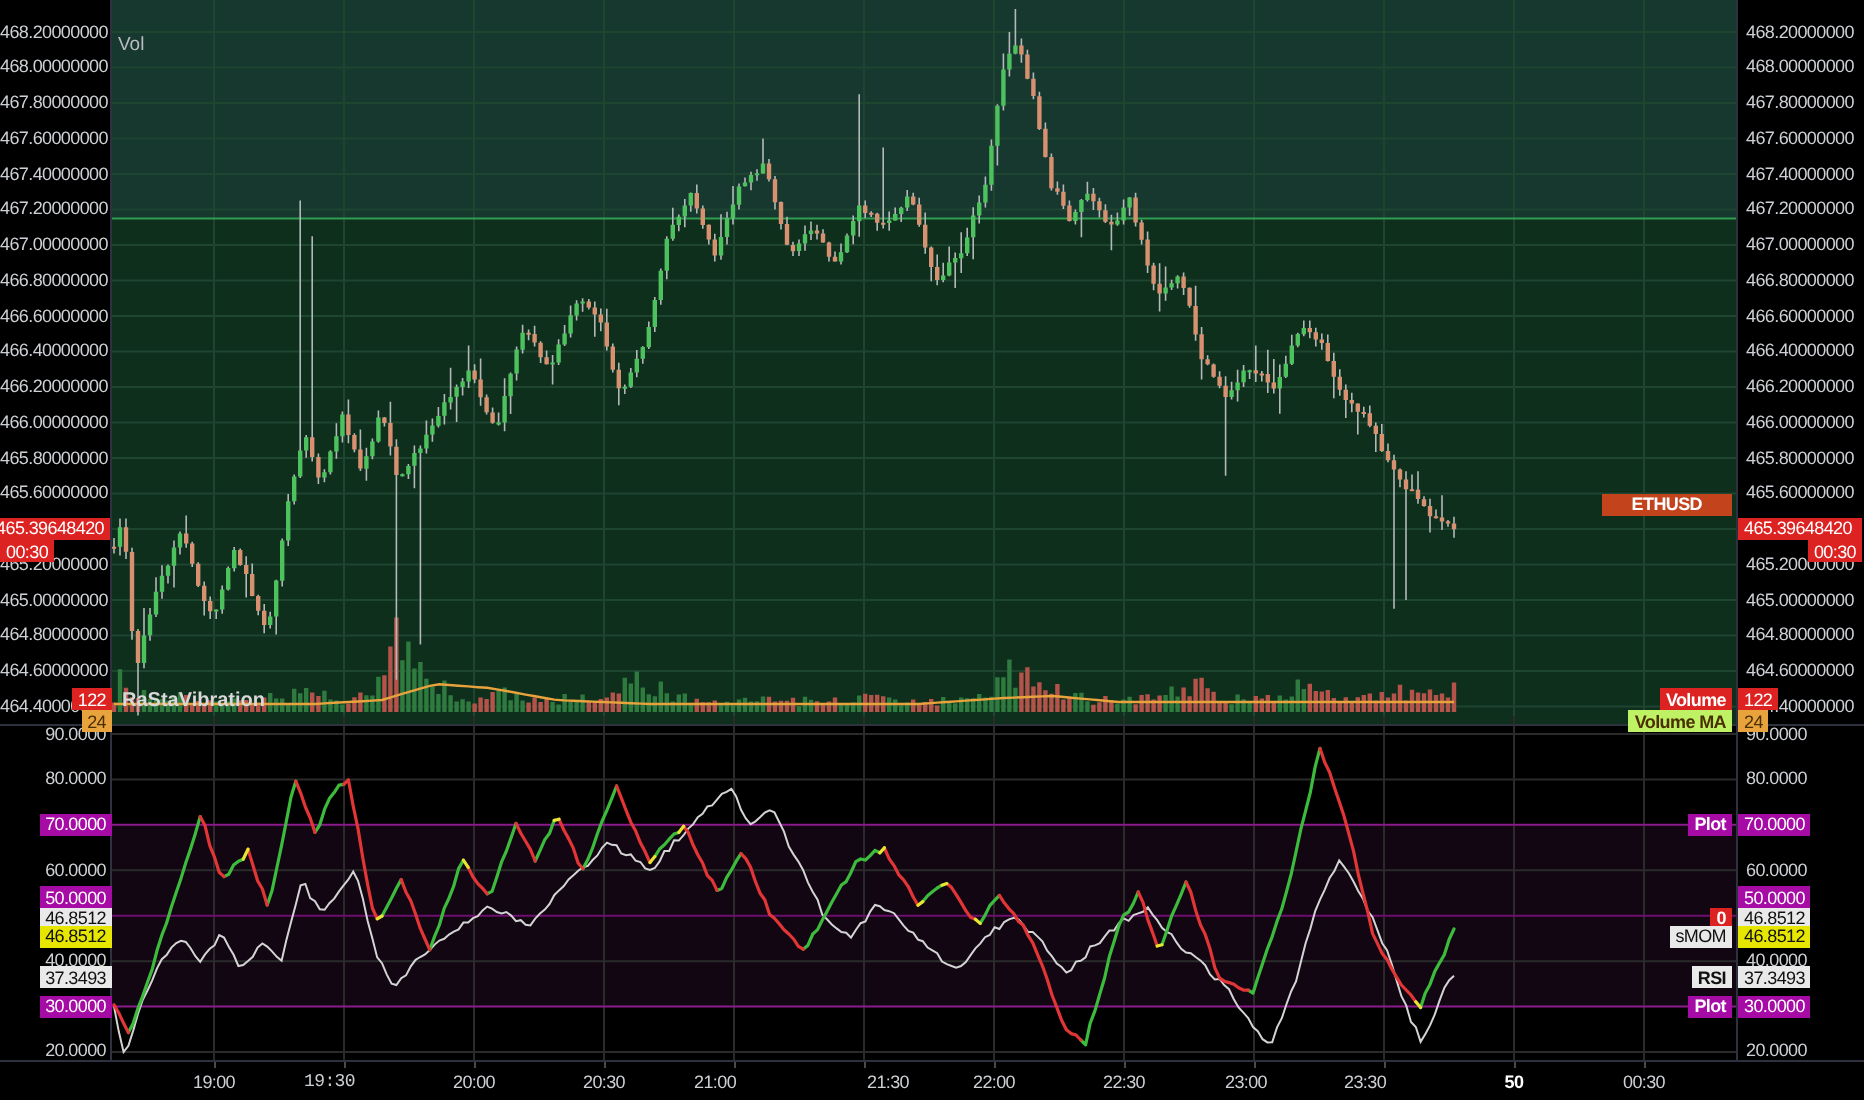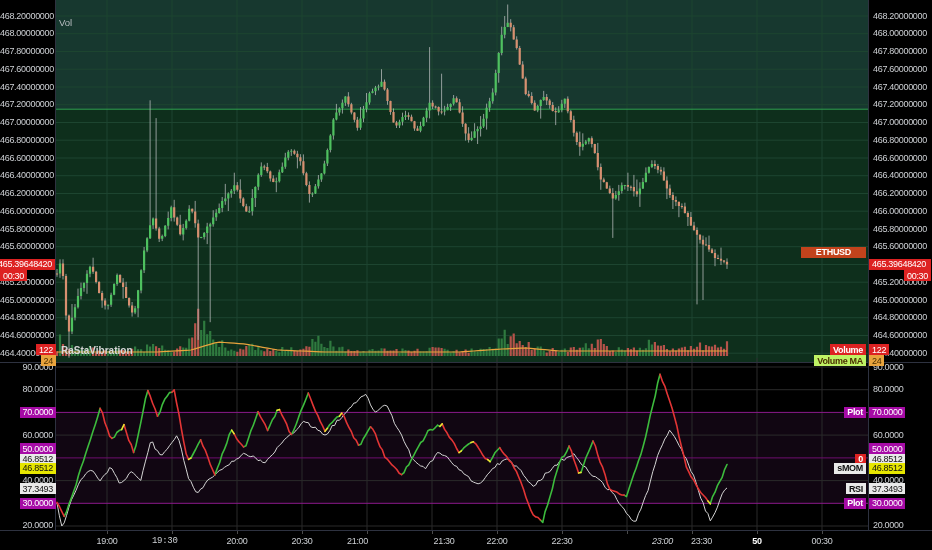--- a/index.html
+++ b/index.html
@@ -156,23 +156,23 @@
     <div class="lbl" style="position: absolute; left: 282px; top: 536px; width: 40px; text-align: center;">20:30</div>
     <div style="position: absolute; left: 302px; top: 531px; width: 1px; height: 3px; background: rgb(74, 74, 74); z-index: 6;"></div>
     <div class="lbl" style="position: absolute; left: 347px; top: 536px; width: 40px; ">21:00</div>
     <div style="position: absolute; left: 367px; top: 531px; width: 1px; height: 3px; background: rgb(74, 74, 74); z-index: 6;"></div>
     <div class="lbl" style="position: absolute; left: 424px; top: 536px; width: 40px; text-align: center;">21:30</div>
     <div style="position: absolute; left: 432px; top: 531px; width: 1px; height: 3px; background: rgb(74, 74, 74); z-index: 6;"></div>
     <div class="lbl" style="position: absolute; left: 477px; top: 536px; width: 40px; text-align: center;">22:00</div>
     <div style="position: absolute; left: 497px; top: 531px; width: 1px; height: 3px; background: rgb(74, 74, 74); z-index: 6;"></div>
     <div class="lbl" style="position: absolute; left: 542px; top: 536px; width: 40px; text-align: center;">22:30</div>
     <div style="position: absolute; left: 562px; top: 531px; width: 1px; height: 3px; background: rgb(74, 74, 74); z-index: 6;"></div>
-    <div class="lbl" style="position: absolute; left: 633px; top: 536px; width: 40px; text-align: right; font-style: italic;">23:00</div>
+    <div class="lbl" style="position: absolute; left: 603px; top: 536px; width: 40px; text-align: center;">23:00</div>
     <div style="position: absolute; left: 627px; top: 531px; width: 1px; height: 3px; background: rgb(74, 74, 74); z-index: 6;"></div>
-    <div class="lbl" style="position: absolute; left: 672px; top: 536px; width: 40px; text-align: right;">23:30</div>
+    <div class="lbl" style="position: absolute; left: 672px; top: 536px; width: 40px; text-align: left;">23:30</div>
     <div style="position: absolute; left: 692px; top: 531px; width: 1px; height: 3px; background: rgb(74, 74, 74); z-index: 6;"></div>
     <div class="lbl" style="position: absolute; left: 737px; top: 536px; width: 40px; text-align: center; font-weight: bold; color: rgb(255, 255, 255);">50</div>
     <div style="position: absolute; left: 757px; top: 531px; width: 1px; height: 3px; background: rgb(74, 74, 74); z-index: 6;"></div>
     <div class="lbl" style="position: absolute; left: 802px; top: 536px; width: 40px; text-align: center;">00:30</div>
     <div style="position: absolute; left: 822px; top: 531px; width: 1px; height: 3px; background: rgb(74, 74, 74); z-index: 6;"></div>
     <div style="position: absolute; z-index: 8; height: 11px; display: flex; align-items: center; font-size: 9px; letter-spacing: -0.3px; padding: 0px 15px; white-space: nowrap; color: rgb(255, 255, 255); right: 66px; top: 246.812px; font-weight: bold; background: rgb(194, 67, 28);">ETHUSD</div>
     <div style="position: absolute; z-index: 8; height: 11px; display: flex; align-items: center; font-size: 9px; letter-spacing: -0.3px; padding: 0px 3px; white-space: nowrap; background: rgb(221, 34, 34); color: rgb(255, 255, 255); left: 0px; top: 258.812px; width: 55px; justify-content: flex-end;">465.39648420</div>
     <div style="position: absolute; z-index: 8; height: 11px; display: flex; align-items: center; font-size: 9px; letter-spacing: -0.3px; padding: 0px 3px; white-space: nowrap; background: rgb(221, 34, 34); color: rgb(255, 255, 255); left: 869px; top: 258.812px; width: 62px;">465.39648420</div>
     <div style="position: absolute; z-index: 8; height: 11px; display: flex; align-items: center; font-size: 9px; letter-spacing: -0.3px; padding: 0px 3px; white-space: nowrap; background: rgb(221, 34, 34); color: rgb(255, 255, 255); left: 0px; top: 270.312px;">00:30</div>
     <div style="position: absolute; z-index: 8; height: 11px; display: flex; align-items: center; font-size: 9px; letter-spacing: -0.3px; padding: 0px 3px; white-space: nowrap; background: rgb(221, 34, 34); color: rgb(255, 255, 255); right: 1px; top: 270.312px;">00:30</div>
@@ -183,21 +183,21 @@
     <div style="position: absolute; z-index: 8; height: 11px; display: flex; align-items: center; font-size: 9px; letter-spacing: -0.3px; padding: 0px 3px; white-space: nowrap; background: rgb(232, 163, 61); color: rgb(74, 47, 0); left: 869px; top: 355px;">24</div>
     <div style="position: absolute; z-index: 8; height: 11px; display: flex; align-items: center; font-size: 9px; letter-spacing: -0.3px; padding: 0px 3px; white-space: nowrap; background: rgb(232, 163, 61); color: rgb(74, 47, 0); right: 876px; top: 355px;">24</div>
     <div style="position: absolute; z-index: 8; height: 11px; display: flex; align-items: center; font-size: 9px; letter-spacing: -0.3px; padding: 0px 3px; white-space: nowrap; background: rgb(166, 11, 166); color: rgb(255, 255, 255); right: 66px; top: 406.928px; font-weight: bold;">Plot</div>
     <div style="position: absolute; z-index: 8; height: 11px; display: flex; align-items: center; font-size: 9px; letter-spacing: -0.3px; padding: 0px 3px; white-space: nowrap; background: rgb(166, 11, 166); color: rgb(255, 255, 255); left: 869px; top: 406.928px;">70.0000</div>
     <div style="position: absolute; z-index: 8; height: 11px; display: flex; align-items: center; font-size: 9px; letter-spacing: -0.3px; padding: 0px 3px; white-space: nowrap; background: rgb(166, 11, 166); color: rgb(255, 255, 255); right: 876px; top: 406.928px;">70.0000</div>
     <div style="position: absolute; z-index: 8; height: 11px; display: flex; align-items: center; font-size: 9px; letter-spacing: -0.3px; padding: 0px 3px; white-space: nowrap; background: rgb(166, 11, 166); color: rgb(255, 255, 255); left: 869px; top: 443.356px;">50.0000</div>
     <div style="position: absolute; z-index: 8; height: 11px; display: flex; align-items: center; font-size: 9px; letter-spacing: -0.3px; padding: 0px 3px; white-space: nowrap; background: rgb(166, 11, 166); color: rgb(255, 255, 255); right: 876px; top: 443.356px;">50.0000</div>
     <div style="position: absolute; z-index: 8; height: 11px; display: flex; align-items: center; font-size: 9px; letter-spacing: -0.3px; padding: 0px 3px; white-space: nowrap; background: rgb(221, 34, 34); color: rgb(255, 255, 255); right: 66px; top: 453.508px; font-weight: bold;">0</div>
     <div style="position: absolute; z-index: 8; height: 11px; display: flex; align-items: center; font-size: 9px; letter-spacing: -0.3px; padding: 0px 3px; white-space: nowrap; background: rgb(233, 233, 233); color: rgb(17, 17, 17); left: 869px; top: 453.508px;">46.8512</div>
     <div style="position: absolute; z-index: 8; height: 11px; display: flex; align-items: center; font-size: 9px; letter-spacing: -0.3px; padding: 0px 3px; white-space: nowrap; background: rgb(233, 233, 233); color: rgb(17, 17, 17); right: 876px; top: 453.508px;">46.8512</div>
-    <div style="position: absolute; z-index: 8; height: 11px; display: flex; align-items: center; font-size: 9px; letter-spacing: -0.3px; padding: 0px 3px; white-space: nowrap; background: rgb(233, 233, 233); color: rgb(17, 17, 17); right: 66px; top: 462.508px; font-weight: bold;">sMOM</div>
+    <div style="position: absolute; z-index: 8; height: 11px; display: flex; align-items: center; font-size: 9px; letter-spacing: -0.3px; padding: 0px 3px; white-space: nowrap; background: rgb(233, 233, 233); color: rgb(17, 17, 17); right: 66px; top: 462.508px; font-weight: normal;">sMOM</div>
     <div style="position: absolute; z-index: 8; height: 11px; display: flex; align-items: center; font-size: 9px; letter-spacing: -0.3px; padding: 0px 3px; white-space: nowrap; background: rgb(230, 230, 0); color: rgb(17, 17, 17); left: 869px; top: 462.508px;">46.8512</div>
     <div style="position: absolute; z-index: 8; height: 11px; display: flex; align-items: center; font-size: 9px; letter-spacing: -0.3px; padding: 0px 3px; white-space: nowrap; background: rgb(230, 230, 0); color: rgb(17, 17, 17); right: 876px; top: 462.508px;">46.8512</div>
     <div style="position: absolute; z-index: 8; height: 11px; display: flex; align-items: center; font-size: 9px; letter-spacing: -0.3px; padding: 0px 3px; white-space: nowrap; background: rgb(233, 233, 233); color: rgb(17, 17, 17); right: 66px; top: 483.091px; font-weight: bold;">RSI</div>
     <div style="position: absolute; z-index: 8; height: 11px; display: flex; align-items: center; font-size: 9px; letter-spacing: -0.3px; padding: 0px 3px; white-space: nowrap; background: rgb(233, 233, 233); color: rgb(17, 17, 17); left: 869px; top: 483.091px;">37.3493</div>
     <div style="position: absolute; z-index: 8; height: 11px; display: flex; align-items: center; font-size: 9px; letter-spacing: -0.3px; padding: 0px 3px; white-space: nowrap; background: rgb(233, 233, 233); color: rgb(17, 17, 17); right: 876px; top: 483.091px;">37.3493</div>
     <div style="position: absolute; z-index: 8; height: 11px; display: flex; align-items: center; font-size: 9px; letter-spacing: -0.3px; padding: 0px 3px; white-space: nowrap; background: rgb(166, 11, 166); color: rgb(255, 255, 255); right: 66px; top: 497.784px; font-weight: bold;">Plot</div>
     <div style="position: absolute; z-index: 8; height: 11px; display: flex; align-items: center; font-size: 9px; letter-spacing: -0.3px; padding: 0px 3px; white-space: nowrap; background: rgb(166, 11, 166); color: rgb(255, 255, 255); left: 869px; top: 497.784px;">30.0000</div>
     <div style="position: absolute; z-index: 8; height: 11px; display: flex; align-items: center; font-size: 9px; letter-spacing: -0.3px; padding: 0px 3px; white-space: nowrap; background: rgb(166, 11, 166); color: rgb(255, 255, 255); right: 876px; top: 497.784px;">30.0000</div>
   </div>
 

